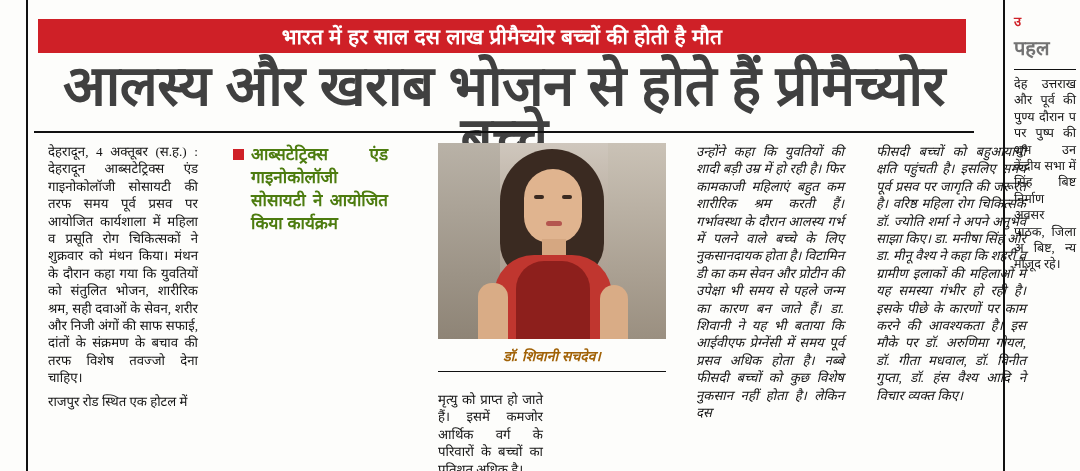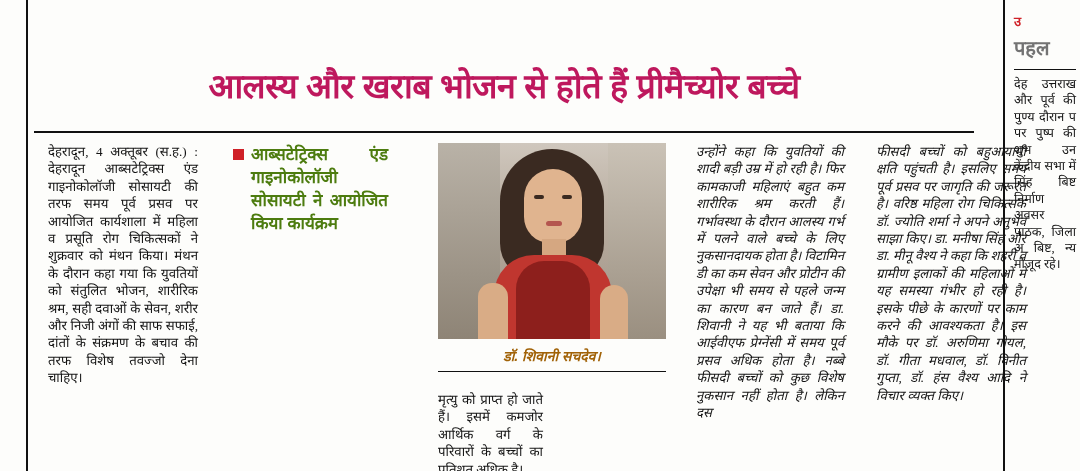--- a/index.html
+++ b/index.html
@@ -56,23 +56,23 @@
   }
   
   .headline {
     position: absolute;
     left: 34px;
     top: 60px;
     width: 940px;
     text-align: center;
     font-family: "Liberation Sans", sans-serif;
     font-weight: bold;
-    font-size: 34px;
+    font-size: 56px;
     line-height: 52px;
-    color: #be185d;
+    color: #404040;
     letter-spacing: -0.5px;
   }
   .hr-under-head {
     position: absolute;
     left: 34px;
     top: 131px;
     width: 940px;
     height: 2px;
     background: #111;
   }
@@ -245,28 +245,32 @@
   }
 </style>
 </head>
 <body>
 
 <div class="page">
 
   <div class="left-rule"></div>
   <div class="right-rule"></div>
 
+  <div class="kicker">
+    <span>भारत में हर साल दस लाख प्रीमैच्योर बच्चों की होती है मौत</span>
+  </div>
 
   <div class="headline">आलस्य और खराब भोजन से होते हैं प्रीमैच्योर बच्चे</div>
   <div class="hr-under-head"></div>
 
   <div class="cols">
 
     <div class="col c1">
       <p>देहरादून, 4 अक्तूबर (स.ह.) : देहरादून आब्सटेट्रिक्स एंड गाइनोकोलॉजी सोसायटी की तरफ समय पूर्व प्रसव पर आयोजित कार्यशाला में महिला व प्रसूति रोग चिकित्सकों ने शुक्रवार को मंथन किया। मंथन के दौरान कहा गया कि युवतियों को संतुलित भोजन, शारीरिक श्रम, सही दवाओं के सेवन, शरीर और निजी अंगों की साफ सफाई, दांतों के संक्रमण के बचाव की तरफ विशेष तवज्जो देना चाहिए।</p>
+      <p>राजपुर रोड स्थित एक होटल में</p>
     </div>
 
     <div class="col c2">
       <div class="subhead">
         <span class="bullet"></span>
         <span>आब्सटेट्रिक्स एंड गाइनोकोलॉजी सोसायटी ने आयोजित किया कार्यक्रम</span>
       </div>
     </div>
 
     <div class="photo-wrap">

